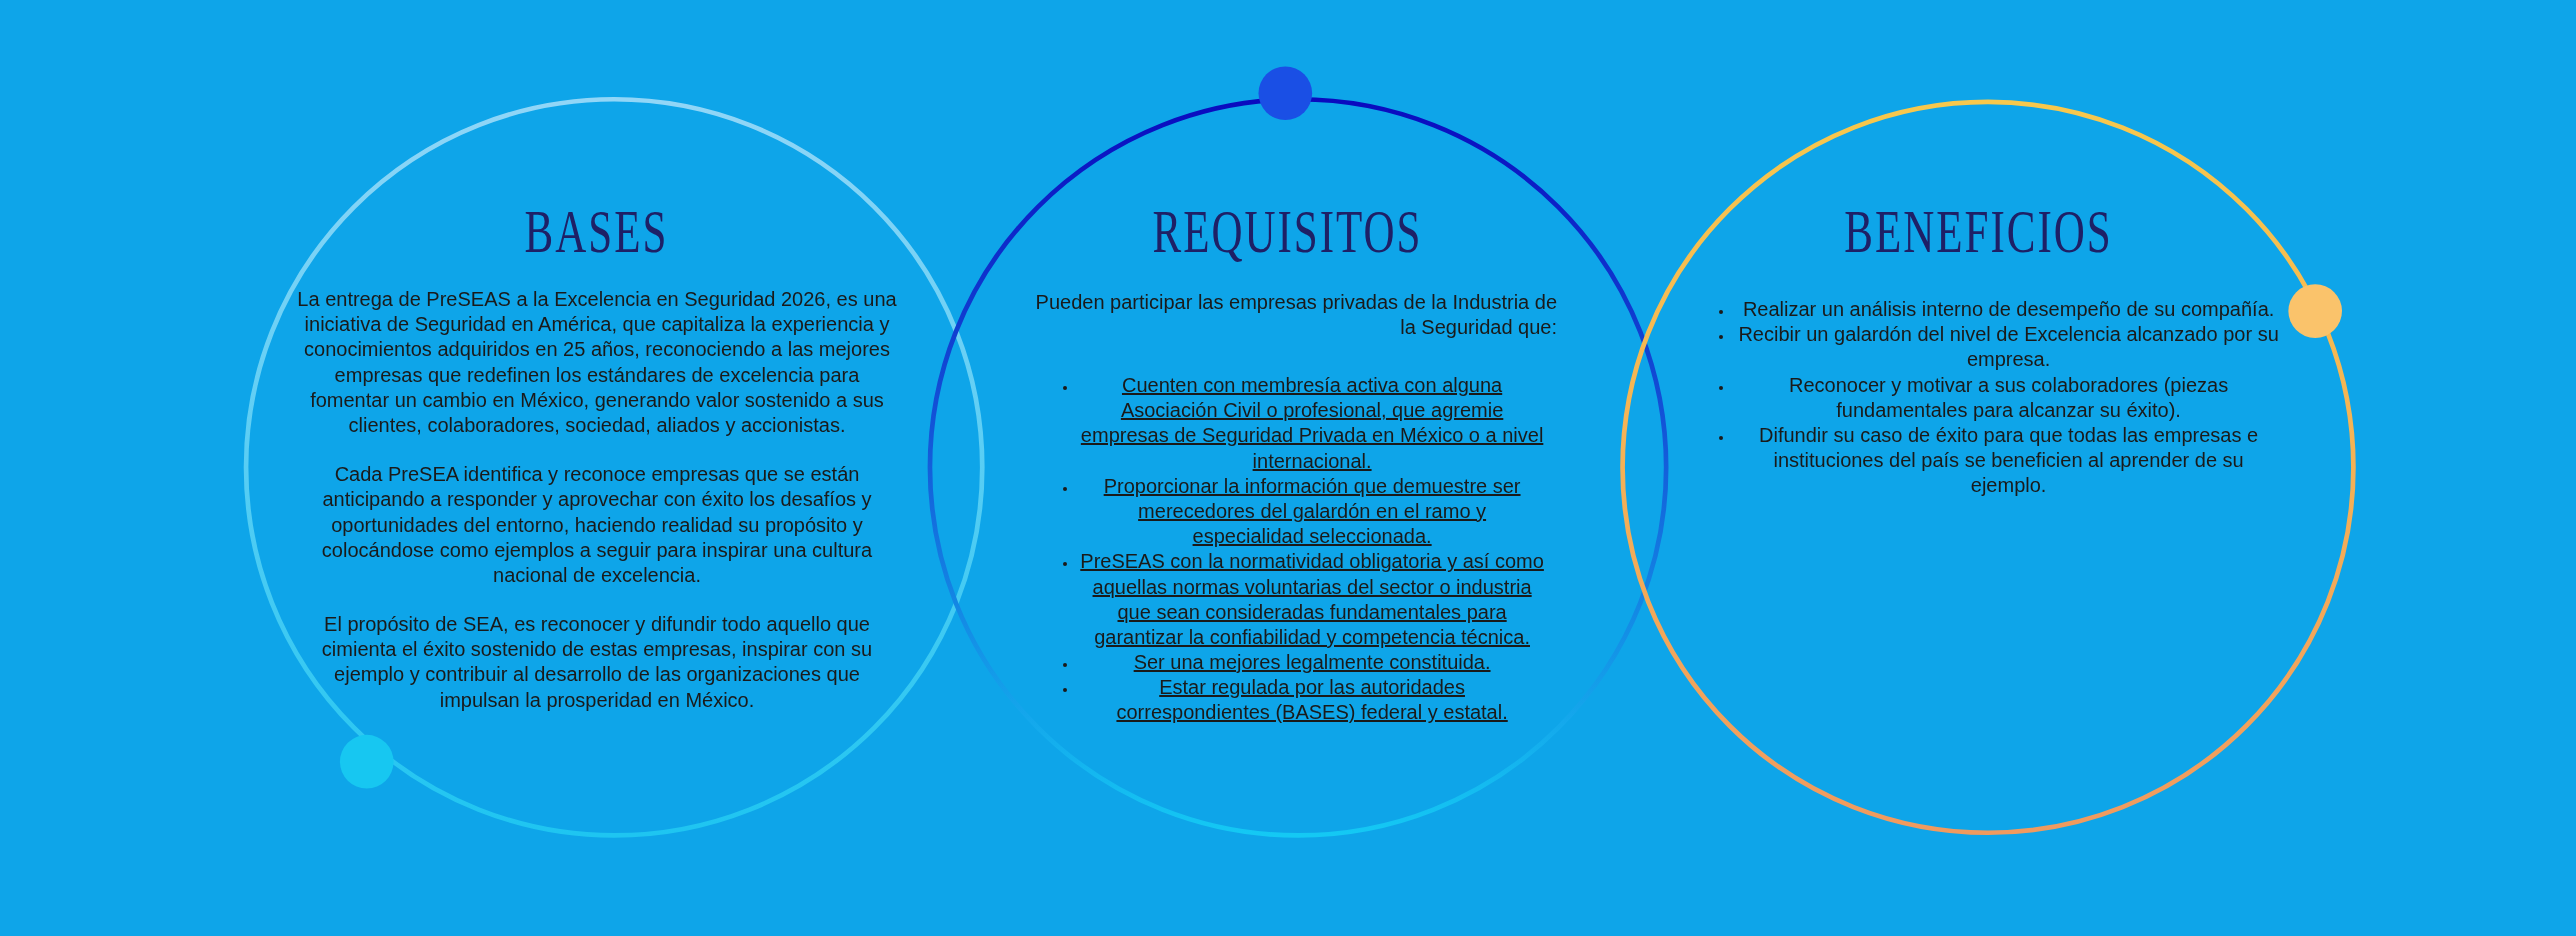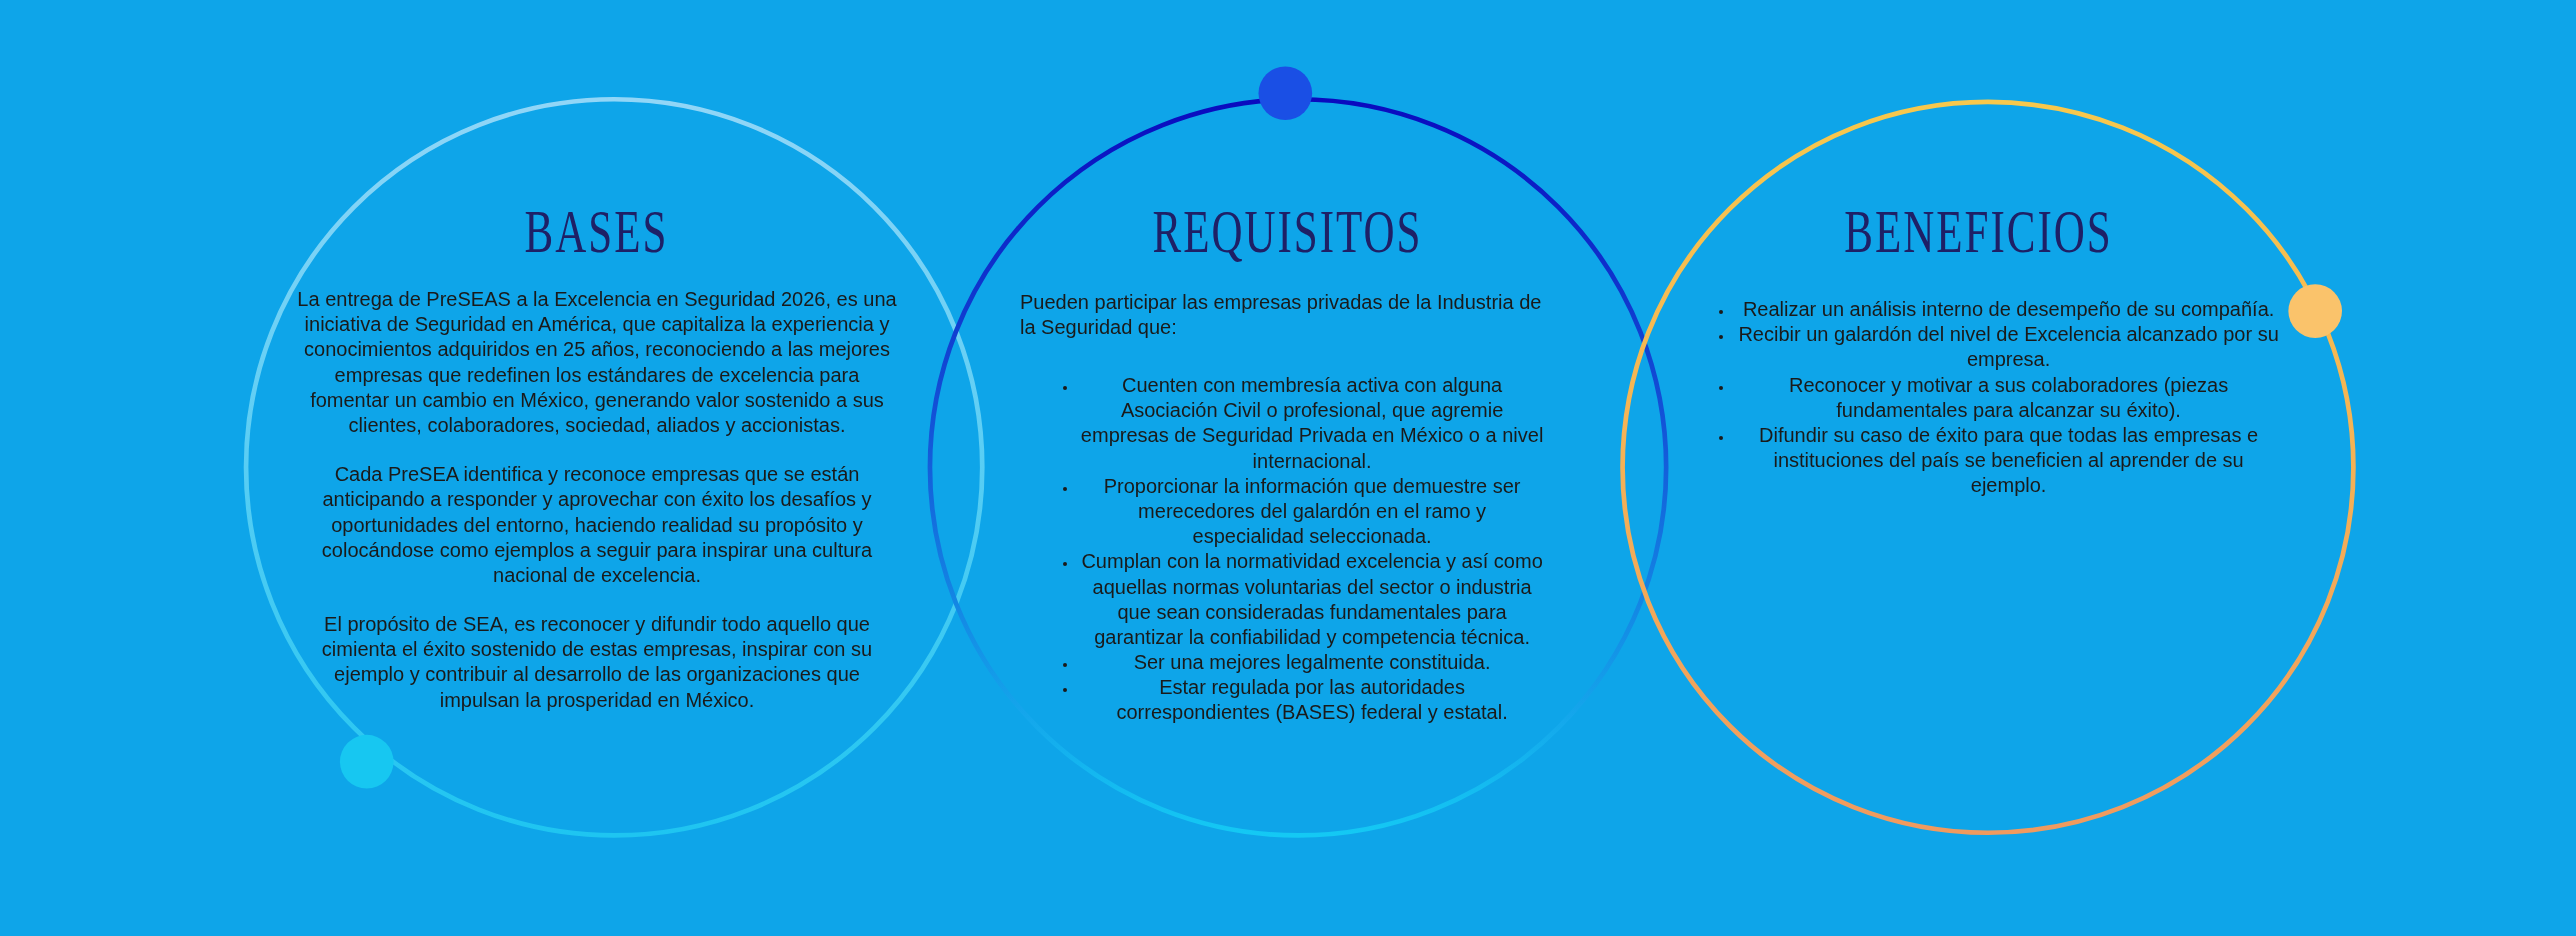--- a/index.html
+++ b/index.html
@@ -40,31 +40,31 @@
     font-size: 20px;
     line-height: 1.26;
   }
   #bases-body {
     left: 295px; top: 287px; width: 604px;
     text-align: center;
   }
   #bases-body p { margin: 0 0 24px 0; }
   #requisitos-intro {
     left: 1020px; top: 290px; width: 537px;
-    text-align: left;
+    text-align: right;
   }
   #requisitos-intro p { margin: 0; }
   .bullet-list {
     margin: 0;
     padding-left: 29.5px;
     text-align: center;
   }
   .bullet-list li { margin: 0; padding-left: 2.7px; }
   .bullet-list li::marker { font-size: 0.72em; }
-  #requisitos-list-wrap { left: 1048px; top: 373px; width: 496px; }
+  #requisitos-list-wrap { left: 1048px; top: 373px; width: 496px; text-decoration: underline; }
   #beneficios-list-wrap { left: 1704px; top: 297px; width: 577px; }
 </style>
 </head>
 <body>
 
 <div id="canvas">
 
   <svg id="rings" width="2576" height="936" viewBox="0 0 3840 1396">
     <defs>
       <linearGradient id="grad-c1" gradientUnits="userSpaceOnUse" x1="915" y1="148" x2="915" y2="1246">
@@ -104,21 +104,21 @@
   </div>
 
   <div class="body-text" id="requisitos-intro">
     <p>Pueden participar las empresas privadas de la Industria de la Seguridad que:</p>
   </div>
 
   <div class="body-text" id="requisitos-list-wrap">
     <ul class="bullet-list">
         <li>Cuenten con membresía activa con alguna Asociación Civil o profesional, que agremie empresas de Seguridad Privada en México o a nivel internacional.</li>
         <li>Proporcionar la información que demuestre ser merecedores del galardón en el ramo y especialidad seleccionada.</li>
-        <li>Cumplan con la normatividad excelencia y así como aquellas normas voluntarias del sector o industria que sean consideradas fundamentales para garantizar la confiabilidad y competencia técnica.</li>
+        <li>PreSEAS con la normatividad obligatoria y así como aquellas normas voluntarias del sector o industria que sean consideradas fundamentales para garantizar la confiabilidad y competencia técnica.</li>
         <li>Ser una mejores legalmente constituida.</li>
         <li>Estar regulada por las autoridades correspondientes (BASES) federal y estatal.</li>
       </ul>
   </div>
 
   <div class="body-text" id="beneficios-list-wrap">
     <ul class="bullet-list">
         <li>Realizar un análisis interno de desempeño de su compañía.</li>
         <li>Recibir un galardón del nivel de Excelencia alcanzado por su empresa.</li>
         <li>Reconocer y motivar a sus colaboradores (piezas fundamentales para alcanzar su éxito).</li>

